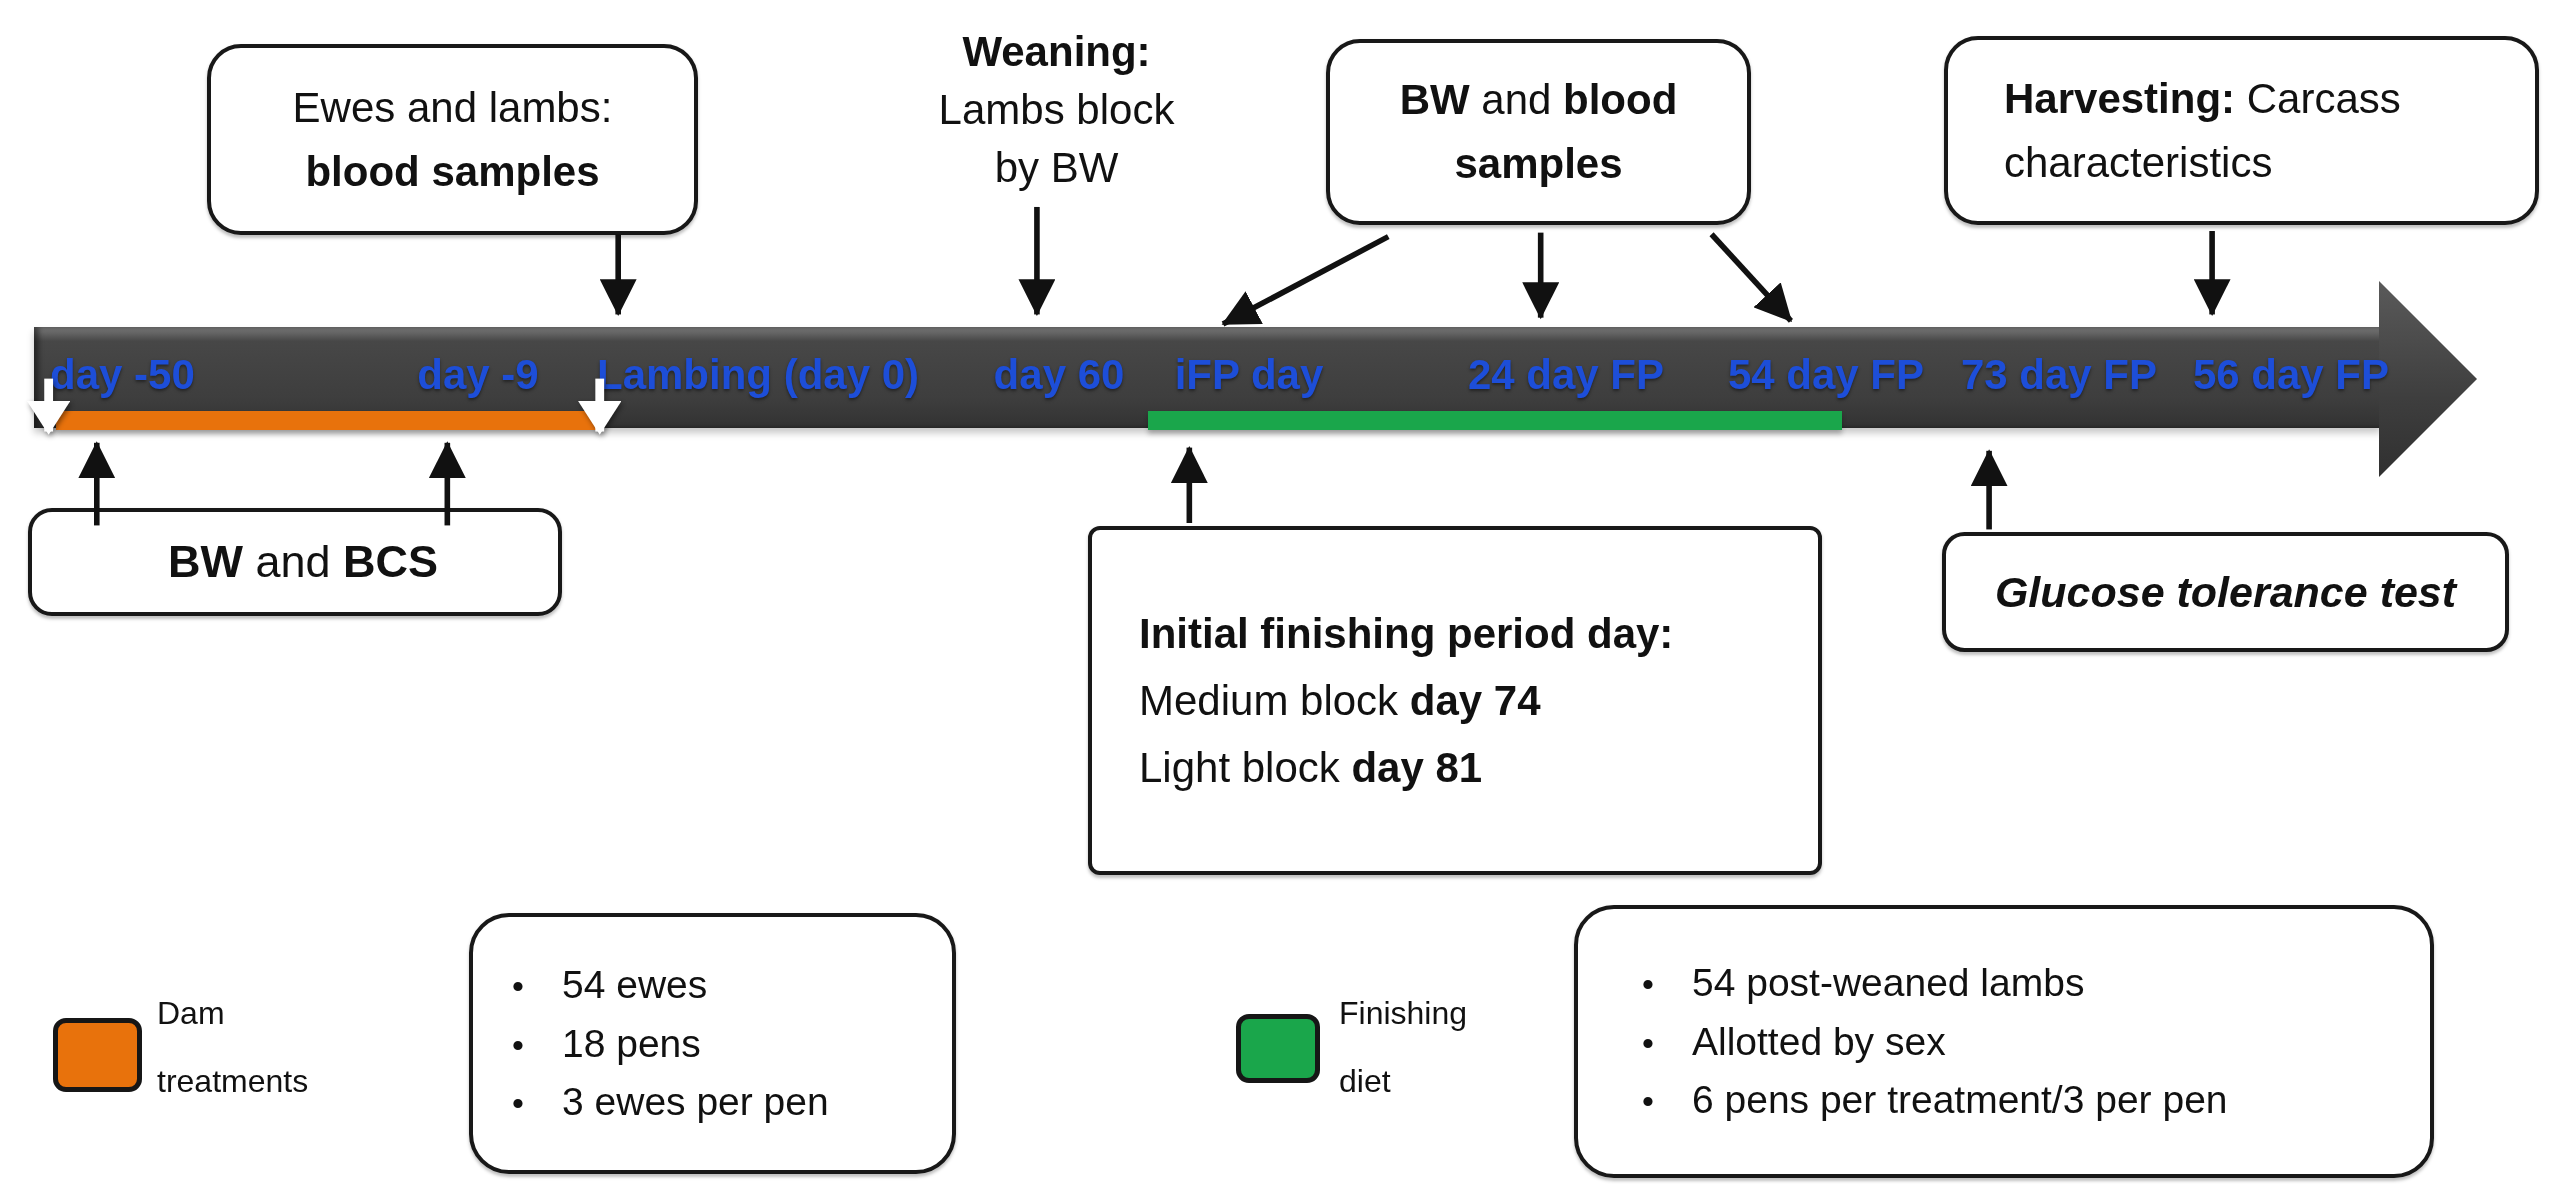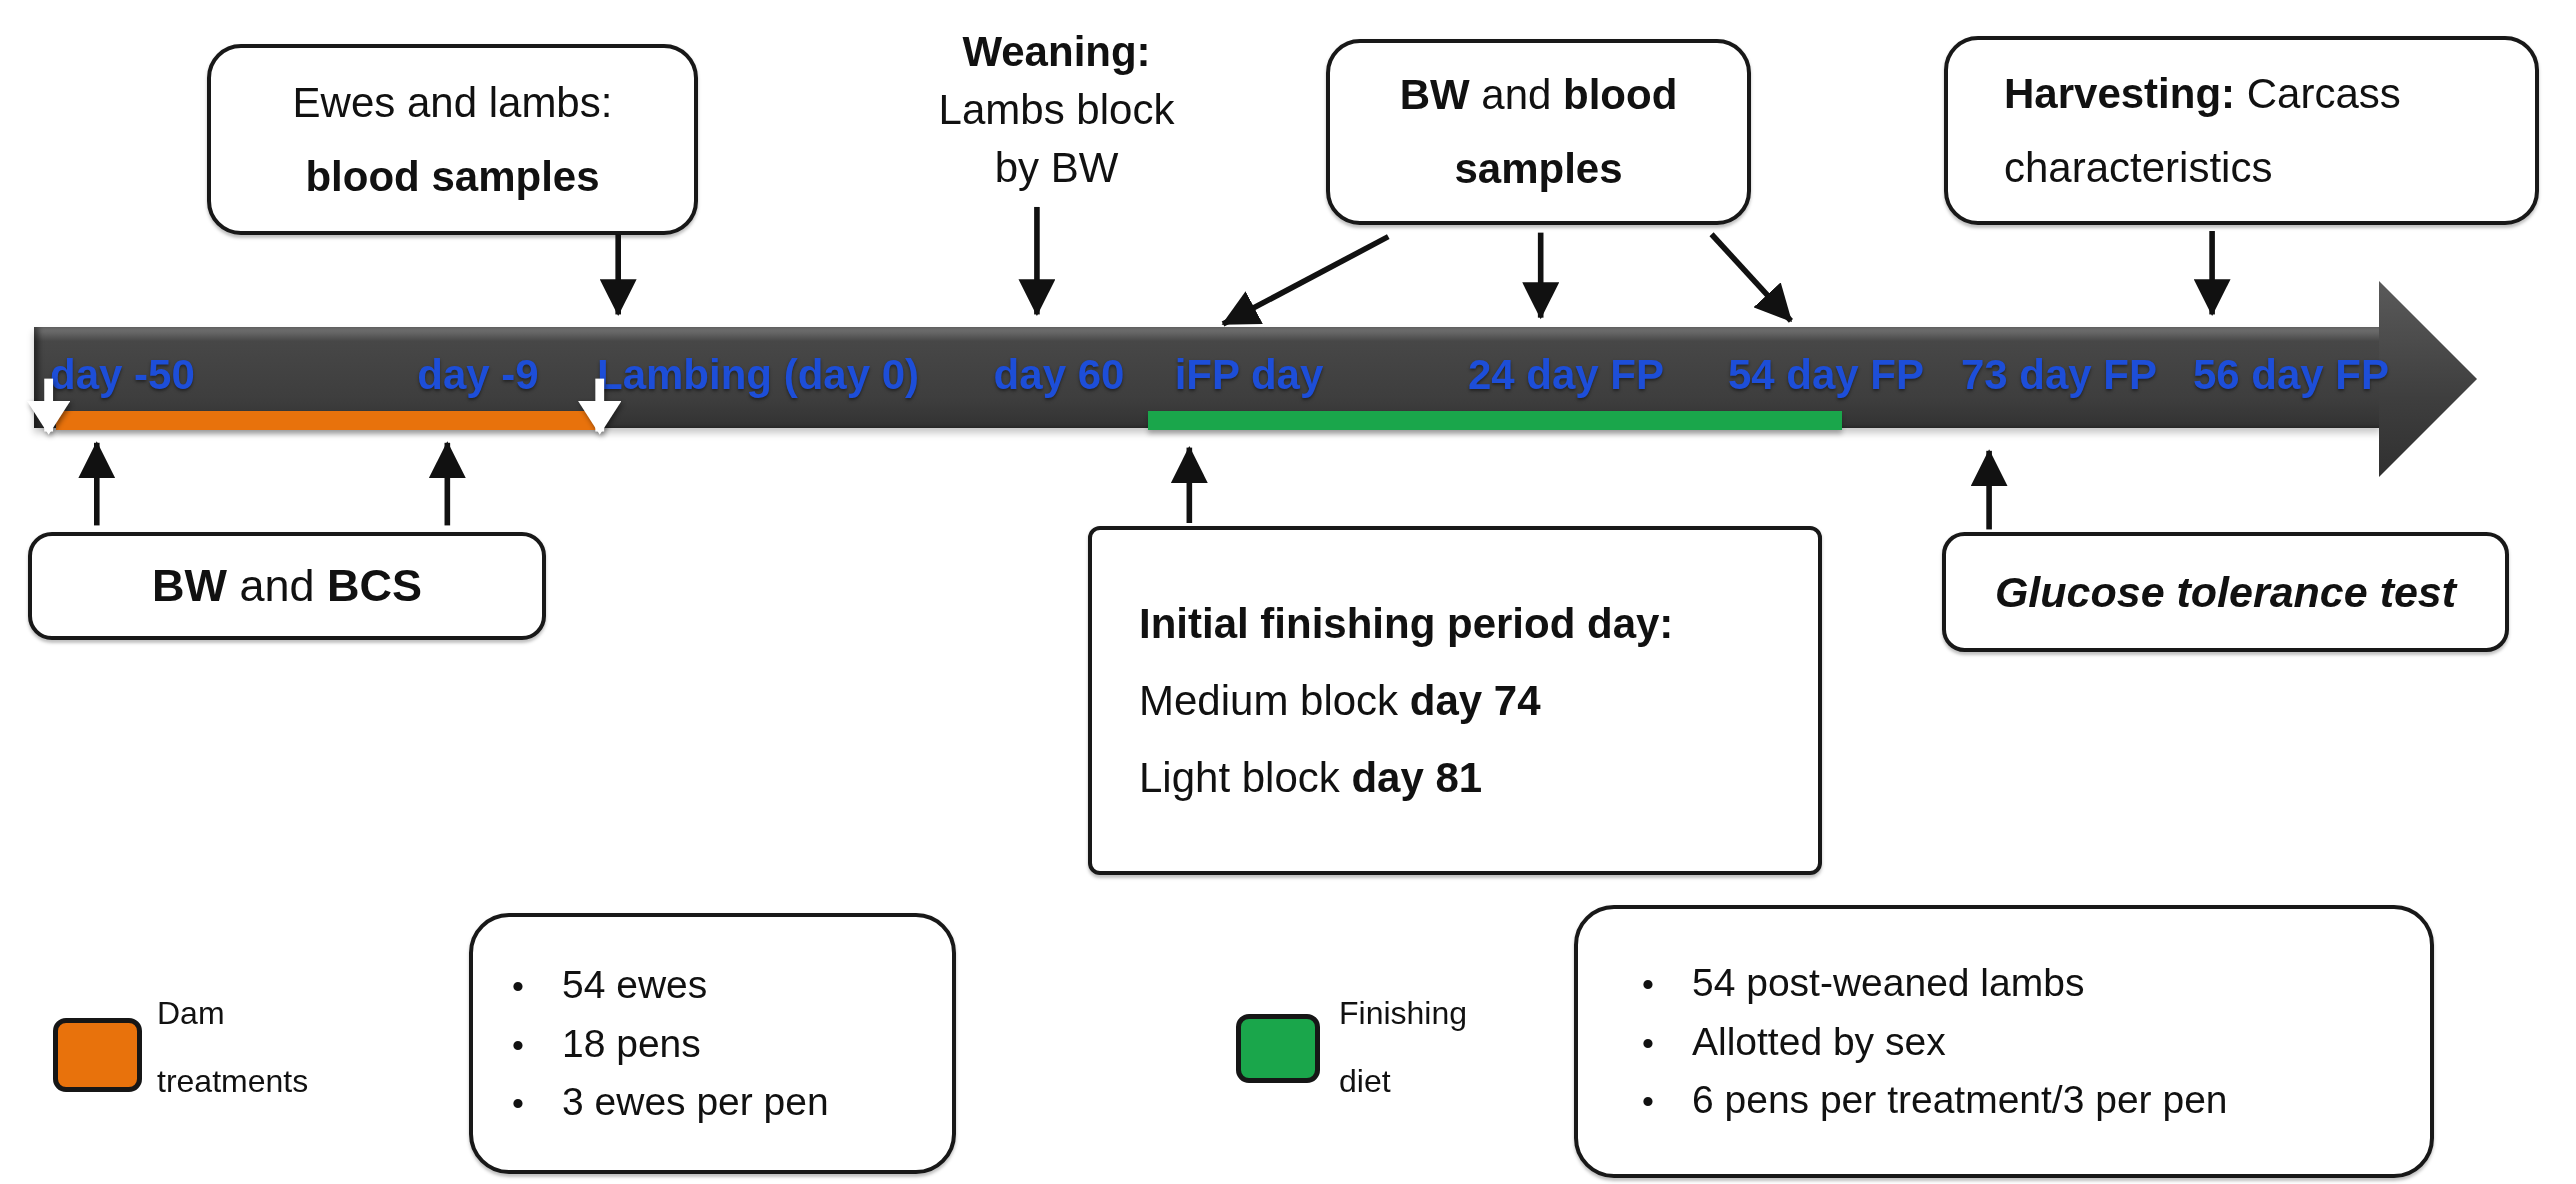--- a/index.html
+++ b/index.html
@@ -23,21 +23,21 @@
     position:absolute; top:350px; font-size:42px; font-weight:bold; color:#1d4ed8;
     white-space:nowrap; transform:translateX(-50%); line-height:1.2;
     text-shadow:0 2.4px 3.2px rgba(0,0,0,0.45);
   }
   .bar-label.left-align{transform:none;}
   .strip{position:absolute; top:411px; height:18.5px; box-shadow:0 4px 4.8px rgba(0,0,0,0.25);}
   
   .box{
     position:absolute; background:#fff; border:4.8px solid #181818; border-radius:34px;
     display:flex; flex-direction:column; justify-content:center; align-items:center;
-    text-align:center; box-shadow:0 2.4px 3.2px rgba(0,0,0,0.25);gap:10px;
+    text-align:center; box-shadow:0 2.4px 3.2px rgba(0,0,0,0.25);
   }
   .box.left{align-items:flex-start; text-align:left;}
   .t{font-size:42px; line-height:64px; white-space:nowrap;}
   .b{font-weight:bold;}
   .plain-note{position:absolute; text-align:center; font-size:42px; line-height:58px;}
   
   .swatch{position:absolute; border:5.6px solid #161616; border-radius:13px;}
   .legend-label{position:absolute; font-size:32px; line-height:68px; white-space:nowrap;}
   .bullet-row{display:flex; align-items:baseline; font-size:39px; white-space:nowrap;}
   .bullet-dot{width:50px; font-size:34px;}
@@ -78,21 +78,21 @@
   <div class="box" style="left:1326px; top:39px; width:417px; height:178px;">
     <div class="t"><span class="b">BW</span><span> and </span><span class="b">blood</span></div>
     <div class="t b">samples</div>
   </div>
 
   <div class="box left" style="left:1944px; top:36px; width:587px; height:181px; padding-left:0;">
     <div class="t" style="margin-left:56px;"><span class="b">Harvesting:</span><span> Carcass</span></div>
     <div class="t" style="margin-left:56px;">characteristics</div>
   </div>
 
-  <div class="box" style="left:28px; top:532px; width:510px; height:100px; border-radius:24px;">
+  <div class="box" style="left:28px; top:508px; width:510px; height:100px; border-radius:24px;padding-left:16px;">
     <div class="t" style="font-size:45px;"><span class="b">BW</span><span> and </span><span class="b">BCS</span></div>
   </div>
 
   <div class="box left" style="left:1088px; top:526px; width:726px; height:341px; border-radius:12px;">
     <div class="t b" style="margin-left:47px; line-height:67px;">Initial finishing period day:</div>
     <div class="t" style="margin-left:47px; line-height:67px;"><span>Medium block </span><span class="b">day 74</span></div>
     <div class="t" style="margin-left:47px; line-height:67px;"><span>Light block </span><span class="b">day 81</span></div>
   </div>
 
   <div class="box" style="left:1942px; top:532px; width:559px; height:112px; border-radius:22.5px;">

